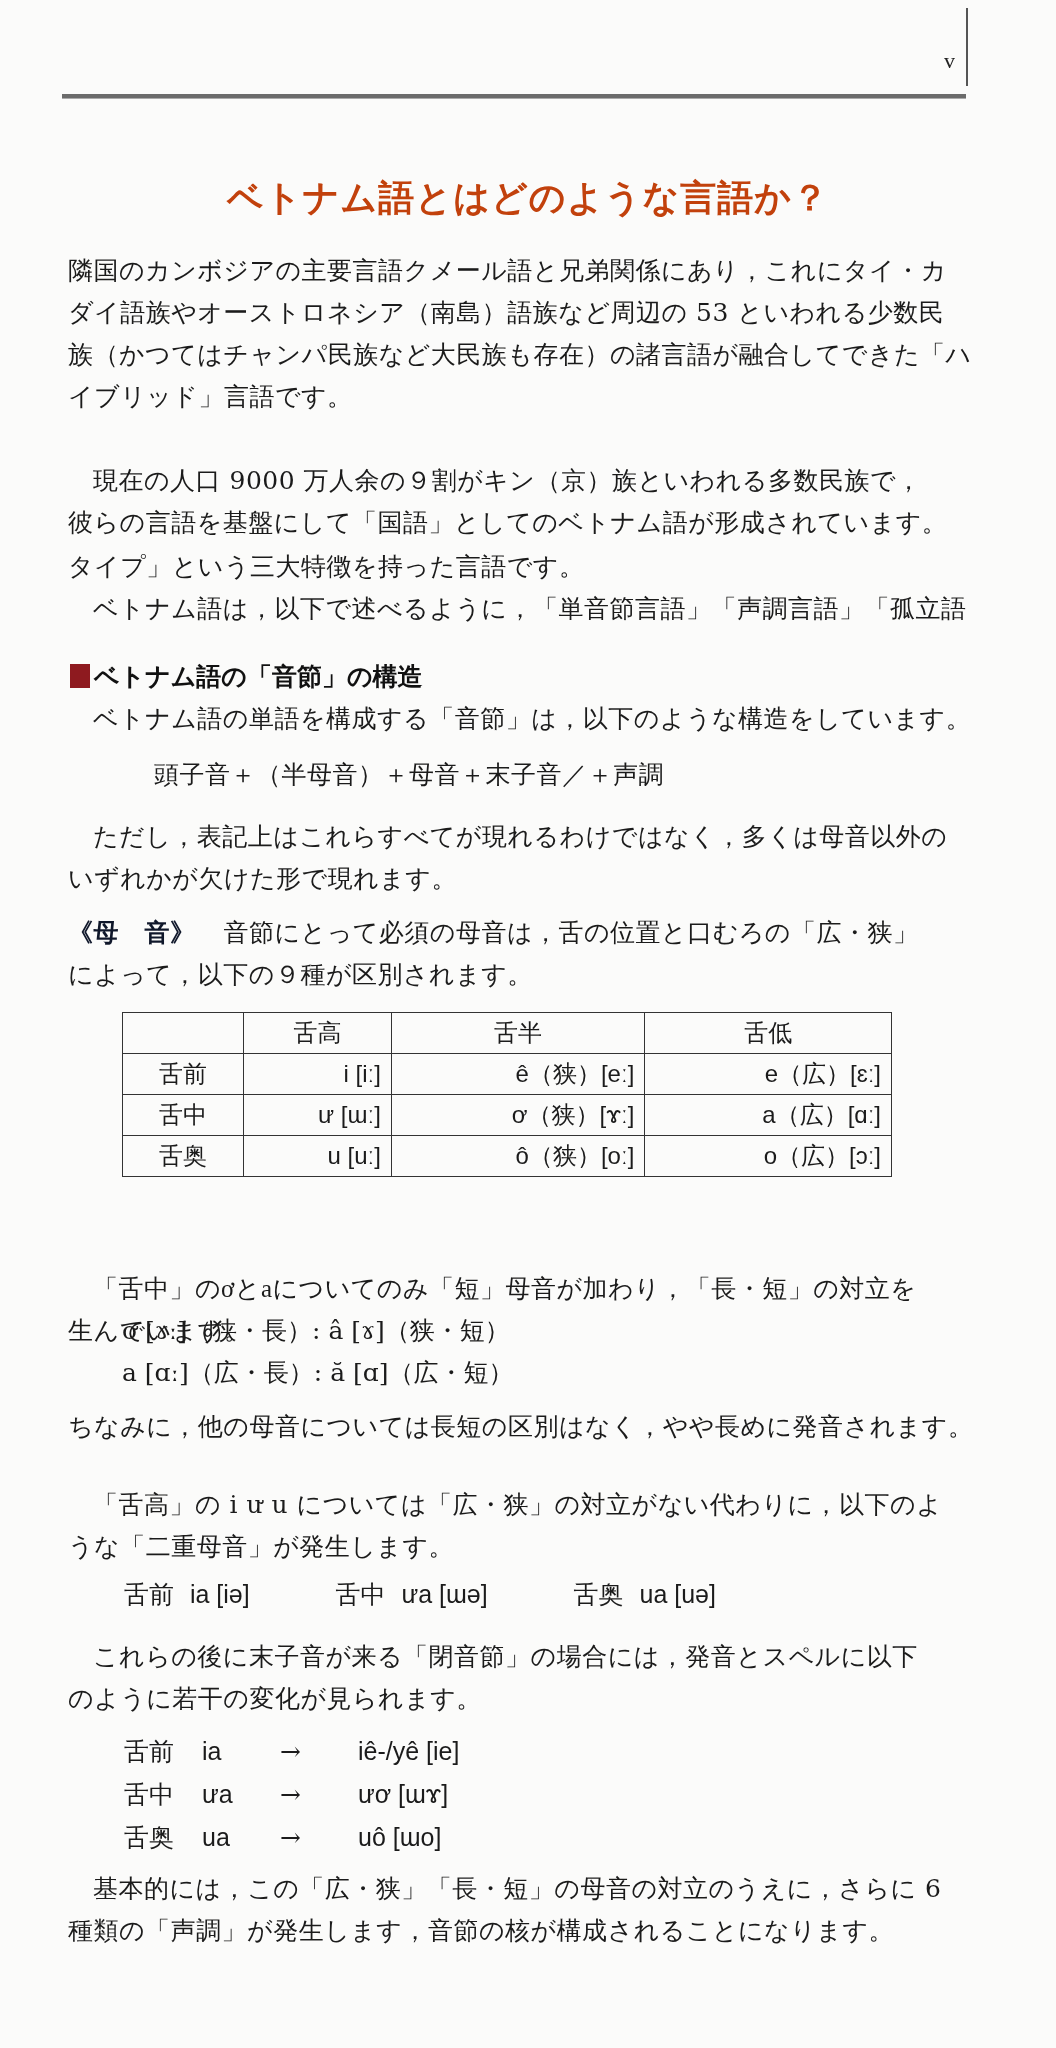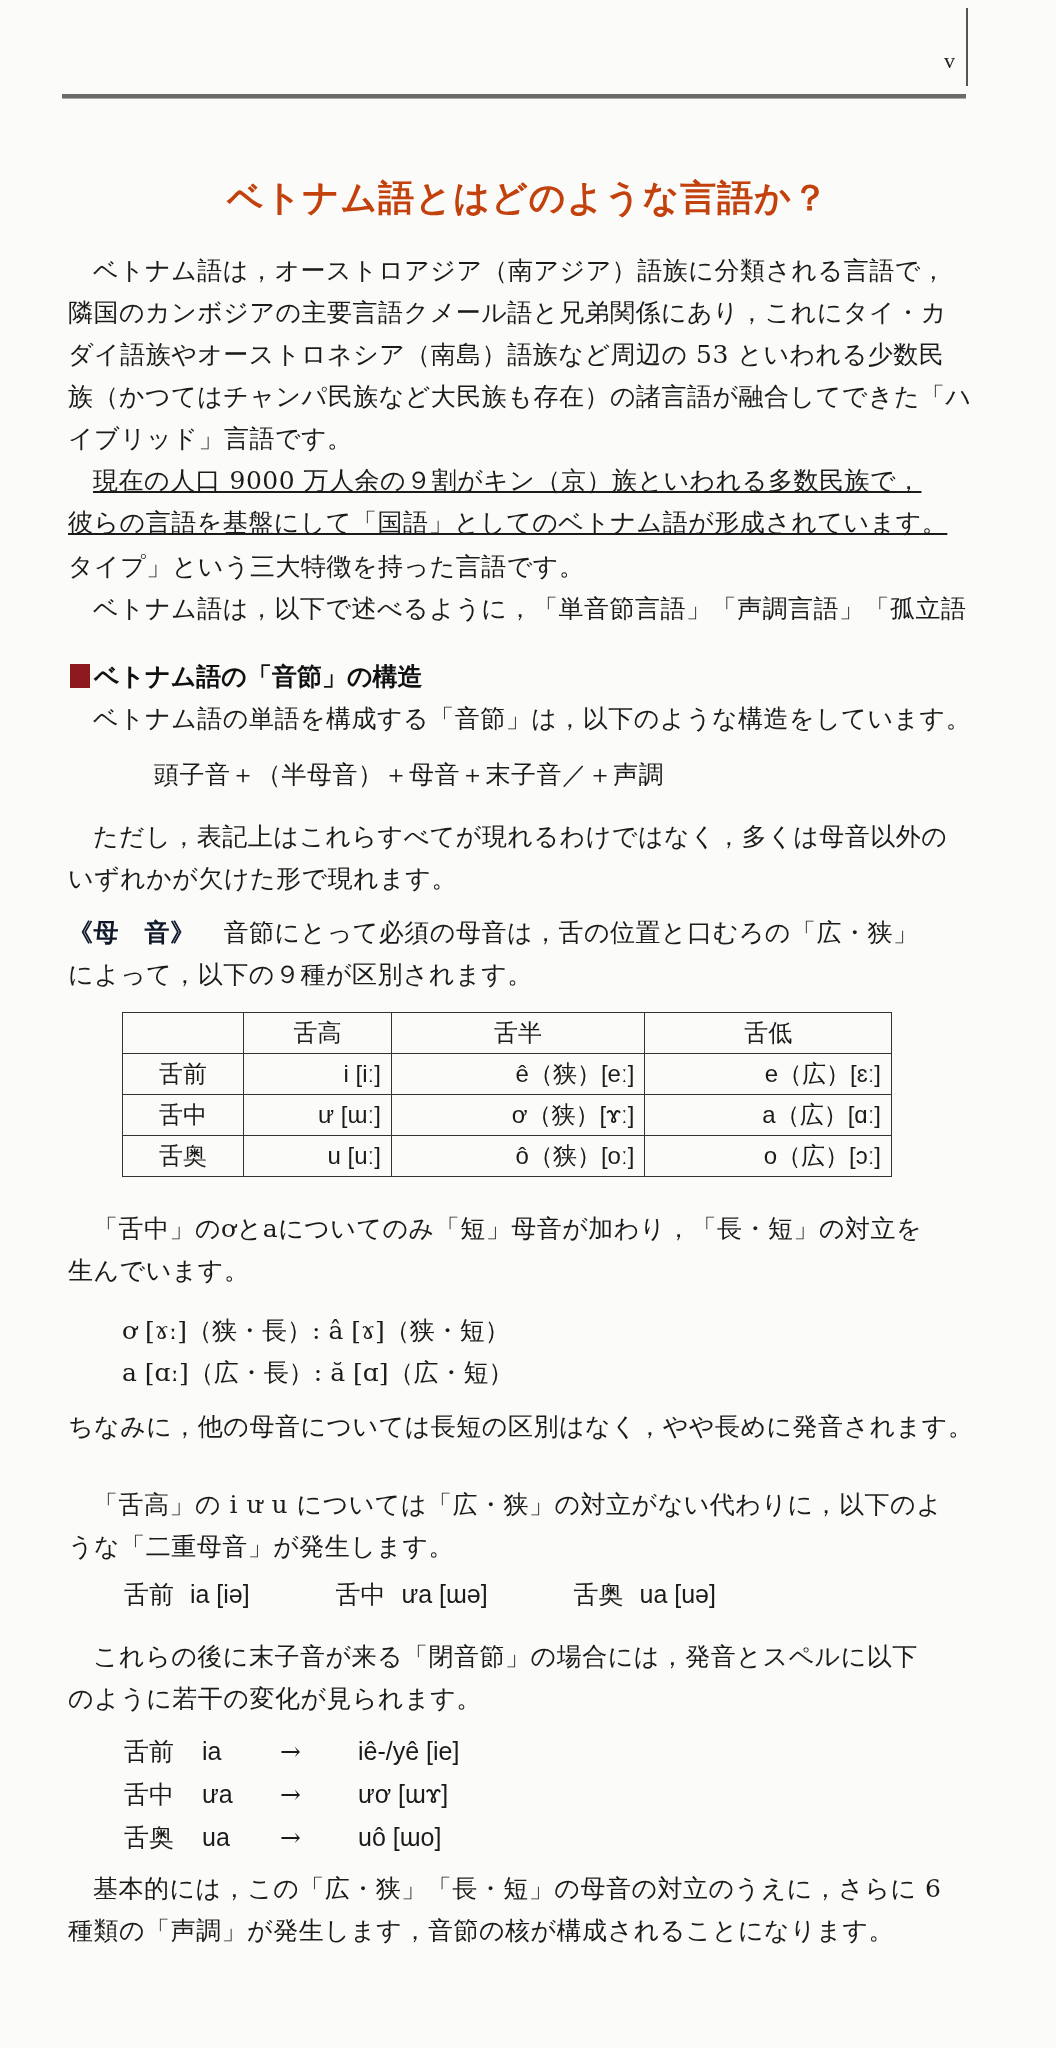--- a/index.html
+++ b/index.html
@@ -66,28 +66,27 @@
 </head>
 <body>
 
 <div class="right-rule"></div>
 <div class="page-mark">v</div>
 <div class="header-rule"></div>
 
 <h1 class="title">ベトナム語とはどのような言語か？</h1>
 
 <div class="para indent" style="top:250px;">
-  <span class="line">ベトナム語は，オーストロアジア（南アジア）語族に分類される言語で，</span>
   <span class="line" style="text-indent:0">隣国のカンボジアの主要言語クメール語と兄弟関係にあり，これにタイ・カ</span>
   <span class="line" style="text-indent:0">ダイ語族やオーストロネシア（南島）語族など周辺の 53 といわれる少数民</span>
   <span class="line" style="text-indent:0">族（かつてはチャンパ民族など大民族も存在）の諸言語が融合してできた「ハ</span>
   <span class="line" style="text-indent:0">イブリッド」言語です。</span>
 </div>
 
-<div class="para indent" style="top:460px;text-decoration:underline;">
+<div class="para indent" style="top:460px;">
   <span class="line">現在の人口 9000 万人余の９割がキン（京）族といわれる多数民族で，</span>
   <span class="line" style="text-indent:0">彼らの言語を基盤にして「国語」としてのベトナム語が形成されています。</span>
 </div>
 
 <div class="para indent" style="top:546px;">
   <span class="line" style="text-indent:0">タイプ」という三大特徴を持った言語です。</span>
   <span class="line">ベトナム語は，以下で述べるように，「単音節言語」「声調言語」「孤立語</span>
 </div>
 
 <div class="section-head">
@@ -132,21 +131,21 @@
   </tr>
   <tr>
     <td class="rowhead">舌奥</td>
     <td class="latin">u [uː]</td>
     <td class="latin">ô（狭）[oː]</td>
     <td class="latin">o（広）[ɔː]</td>
   </tr>
 </tbody>
   </table>
 
-<div class="para indent" style="top:1208px;">
+<div class="para indent" style="top:1268px;font-family:Liberation Serif, serif;">
   <span class="line">「舌中」のơとaについてのみ「短」母音が加わり，「長・短」の対立を</span>
   <span class="line" style="text-indent:0">生んでいます。</span>
 </div>
 
 <div class="example" style="left:122px; top:1310px; line-height:42px;">
   <span class="line">ơ [ɤː]（狭・長）: â [ɤ]（狭・短）</span>
   <span class="line">a [ɑː]（広・長）: ă [ɑ]（広・短）</span>
 </div>
 
 <div class="para" style="top:1406px;">

